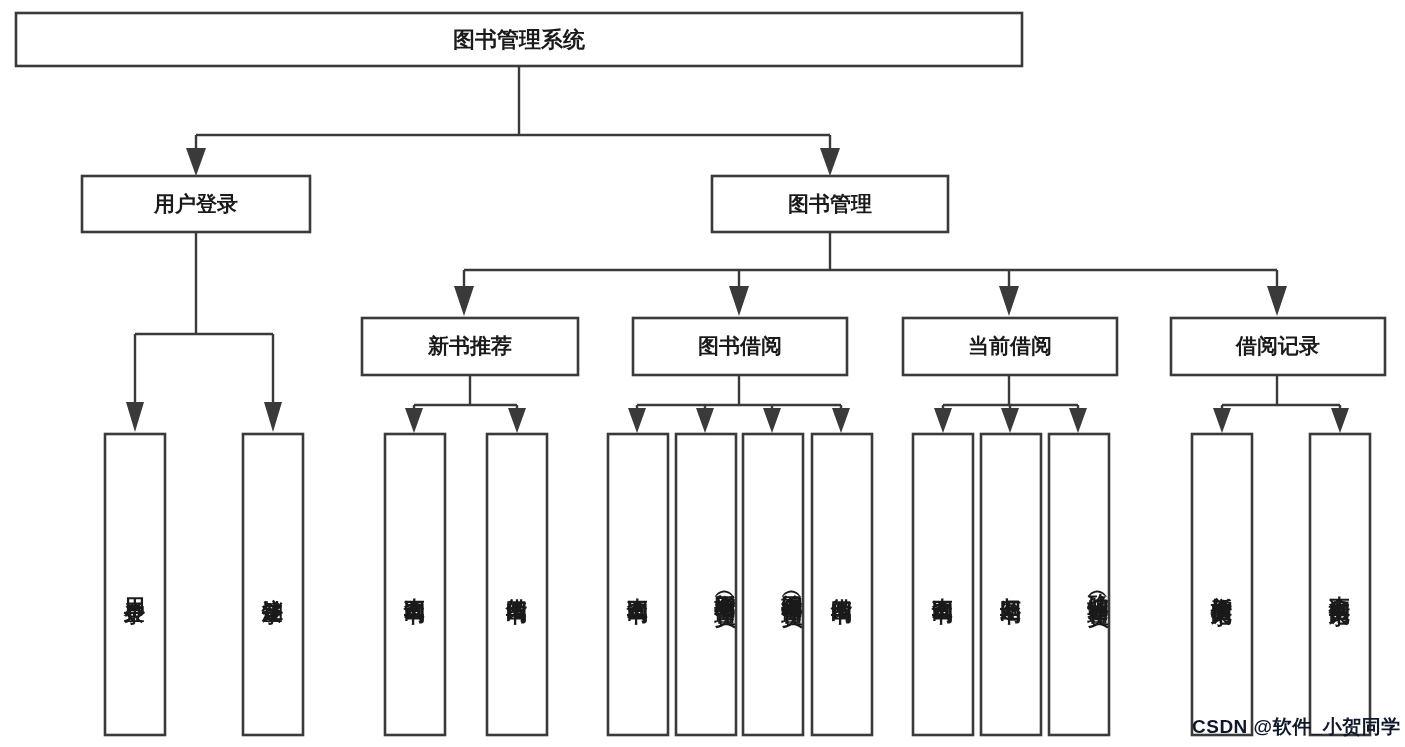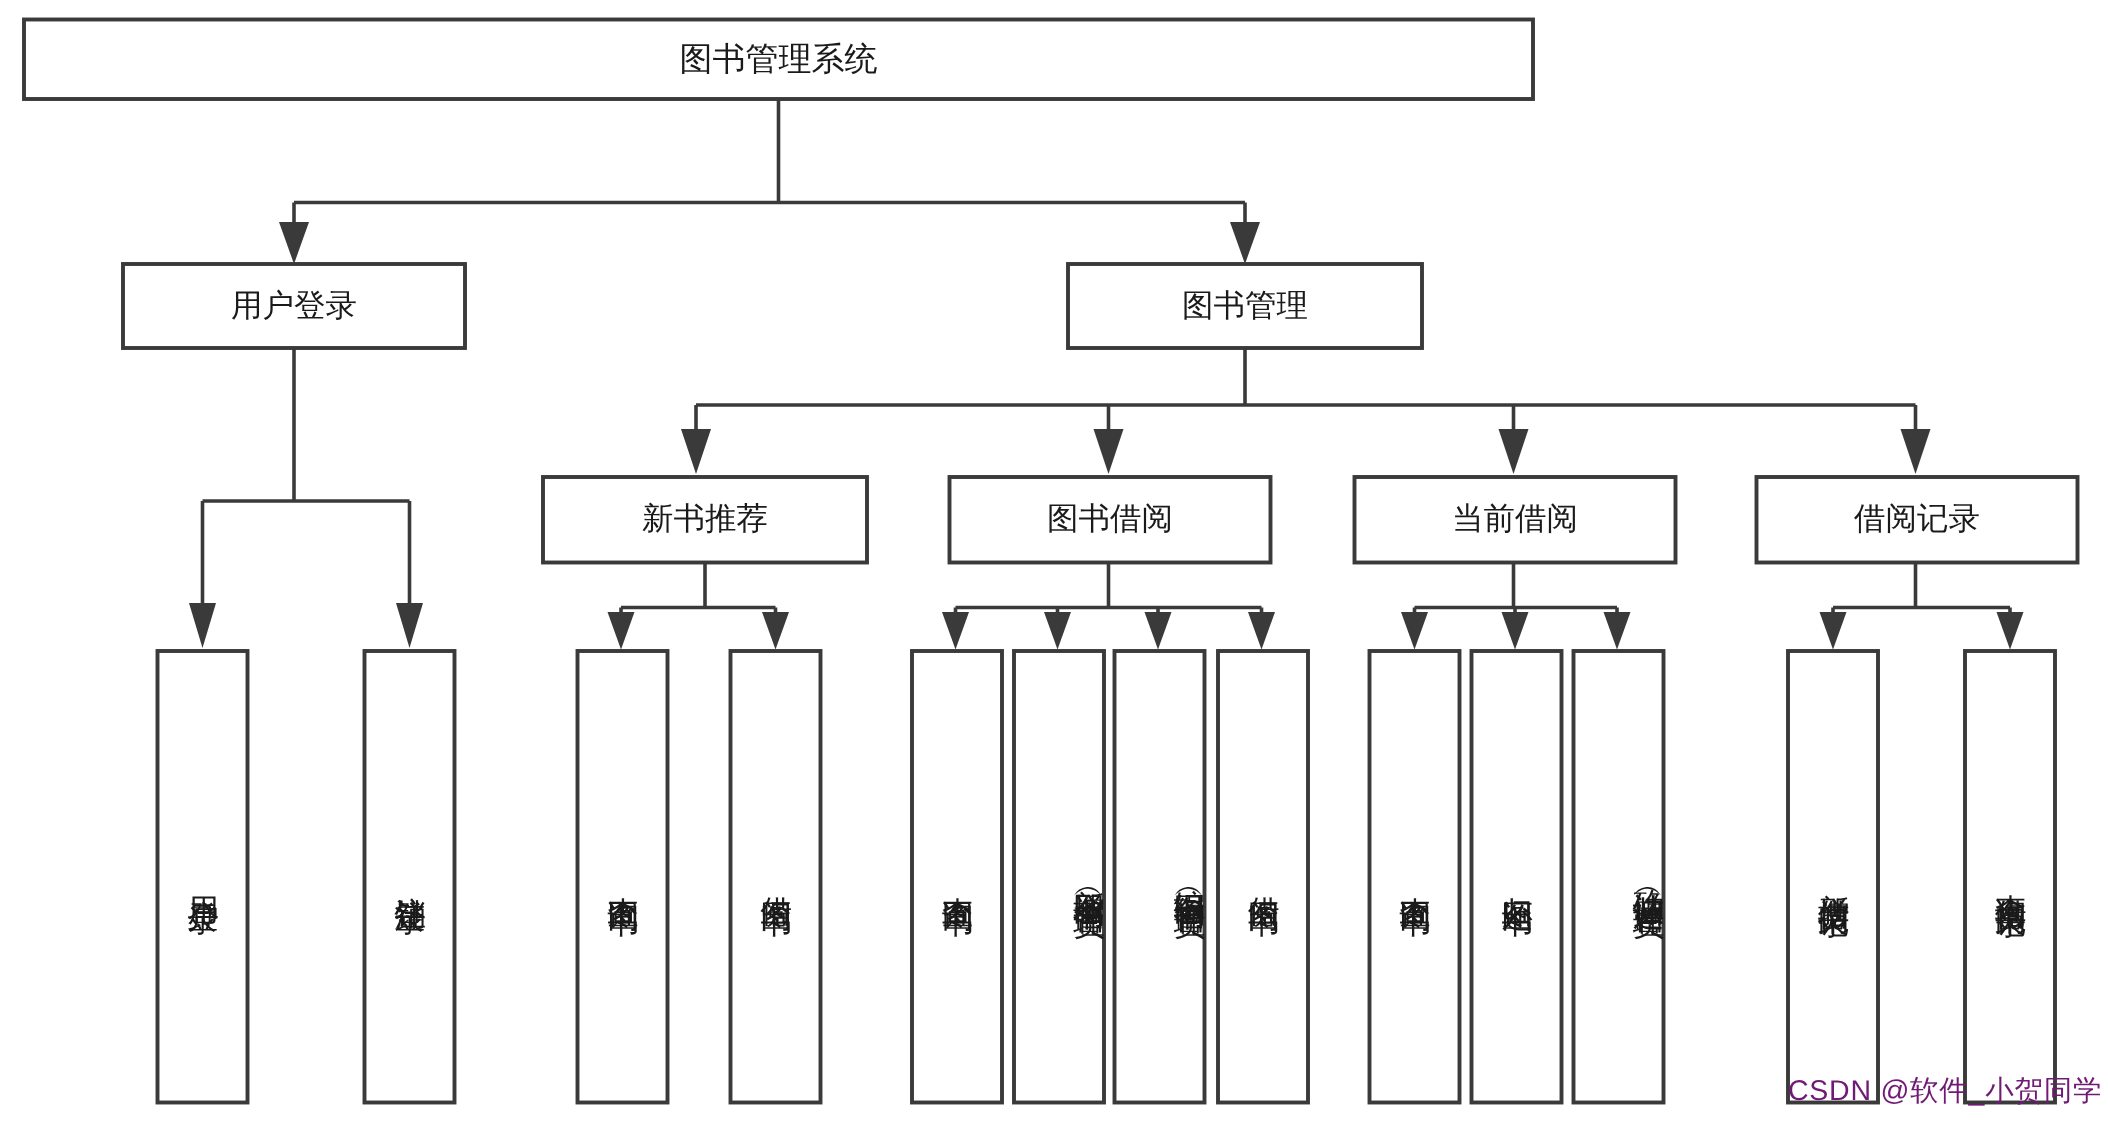--- a/index.html
+++ b/index.html
@@ -13,20 +13,21 @@
     height: 747px;
     font-family: "Liberation Sans", "DejaVu Sans", sans-serif;
     overflow: hidden;
     position: relative;
   }
   #diagram-root {
     position: relative;
     width: 1291px;
     height: 747px;
     background: #ffffff;
+    font-weight: bold;
   }
   svg#diagram-svg {
     position: absolute;
     left: 0;
     top: 0;
     width: 1405px;
     height: 747px;
     display: block;
   }
   .node-box {
@@ -64,21 +65,21 @@
     letter-spacing: 2px;
     line-height: 1;
     white-space: nowrap;
     text-align: center;
     pointer-events: none;
   }
   .watermark {
     position: absolute;
     font-family: "Liberation Sans", "DejaVu Sans", sans-serif;
     font-size: 19px;
-    color: #701a75;
+    color: #0f172a;
     white-space: nowrap;
     letter-spacing: 0.5px;
   }
 </style>
 </head>
 <body>
 
 <div id="diagram-root">
 
   <svg id="diagram-svg" viewBox="0 0 1405 747">

